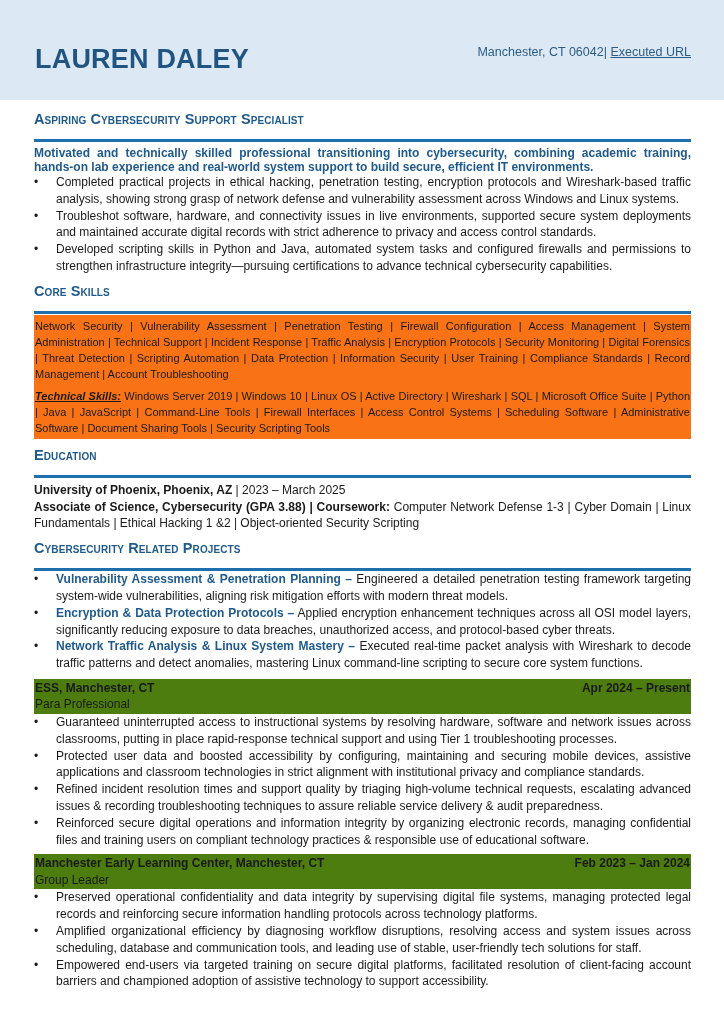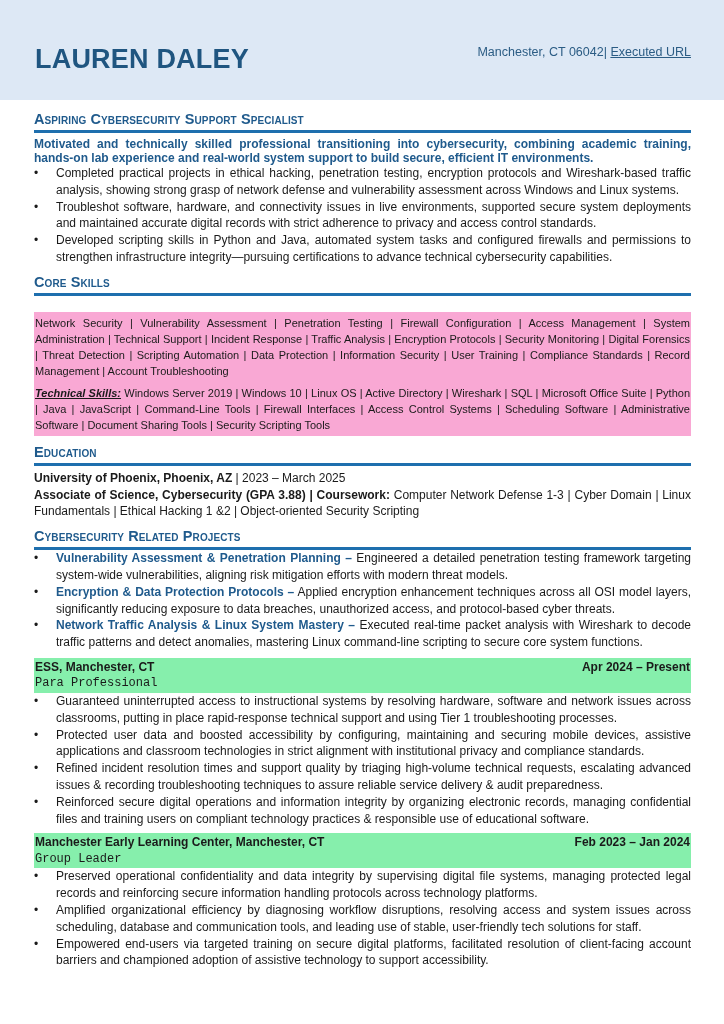--- a/index.html
+++ b/index.html
@@ -19,57 +19,57 @@
     position: absolute; right: 33px; top: 42px; text-align: right;
     font-size: 12.5px; color: #2b5c84; line-height: 21px;
   }
   .contact a { color: #2b5c84; text-decoration: underline; }
 
   .content { position: absolute; left: 34px; top: 110px; width: 657px; }
 
   .section-title {
     font-weight: bold; color: #1f5a8c; font-size: 14.5px;
     font-variant: small-caps; letter-spacing: 0.1px;
-    padding-bottom: 2px; border-bottom: 3px solid #1e6fae;
+    padding-bottom: 11px; border-bottom: 3px solid #1e6fae;
     line-height: 18px;
   }
   .section-title.first { margin-top: 0; }
   .sec { margin-top: 7px; }
 
   .summary-lead {
     font-weight: bold; color: #1f5a8c; font-size: 12px; line-height: 14px;
     margin-top: 4px; text-align: justify;
   }
   ul.bullets { list-style: none; margin: 0; }
   ul.bullets li {
     position: relative; padding-left: 22px; font-size: 12px; line-height: 16.8px;
     text-align: justify; color: #1a1a1a;
   }
   ul.bullets li::before {
     content: "\2022"; position: absolute; left: 0; top: 0; font-size: 12px; color: #1a1a1a;
   }
   .proj-title { color: #1f5a8c; font-weight: bold; }
 
   .skills-box {
-    background: #f9a8d4; margin-top: 16px; padding: 3px 0 3px 0;
+    background: #f97316; margin-top: 1px; padding: 3px 0 3px 0;
     font-size: 11px; line-height: 16px; text-align: justify;
   }
   .skills-box p { padding: 0 1px; }
   .skills-box .spacer { height: 6px; }
   .tech-label { font-weight: bold; font-style: italic; text-decoration: underline; }
 
   .edu { font-size: 12px; line-height: 16.8px; margin-top: 4px; text-align: justify; }
   .edu b { font-weight: bold; }
 
   .job-head {
-    background: #86efac; margin-top: 4px; padding: 1px 1px;
+    background: #4d7c0f; margin-top: 4px; padding: 1px 1px;
     font-size: 12px; line-height: 16.5px;
   }
   .job-row { display: flex; justify-content: space-between; font-weight: bold; }
-  .job-role { font-weight: normal; font-family: Liberation Mono, monospace; }
+  .job-role { font-weight: normal; }
   .job-bullets { margin-top: 4px; }
 </style>
 </head>
 <body>
 
 <div class="header">
   <div class="name">LAUREN DALEY</div>
   <div class="contact">
     <div>
       <span>Manchester, CT 06042</span><span>|</span>

